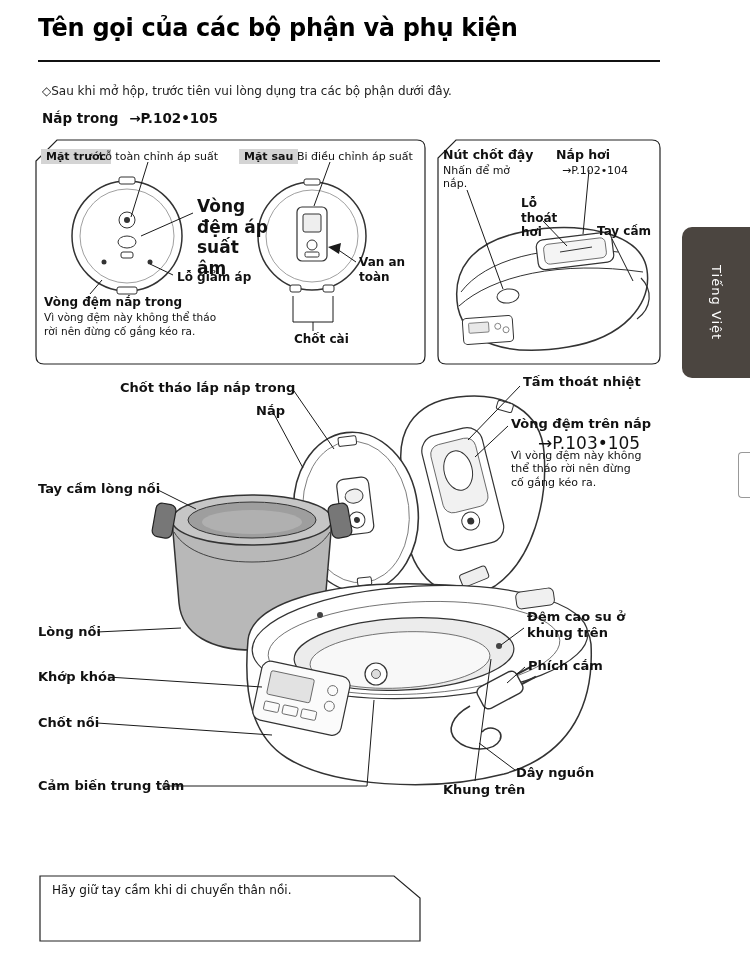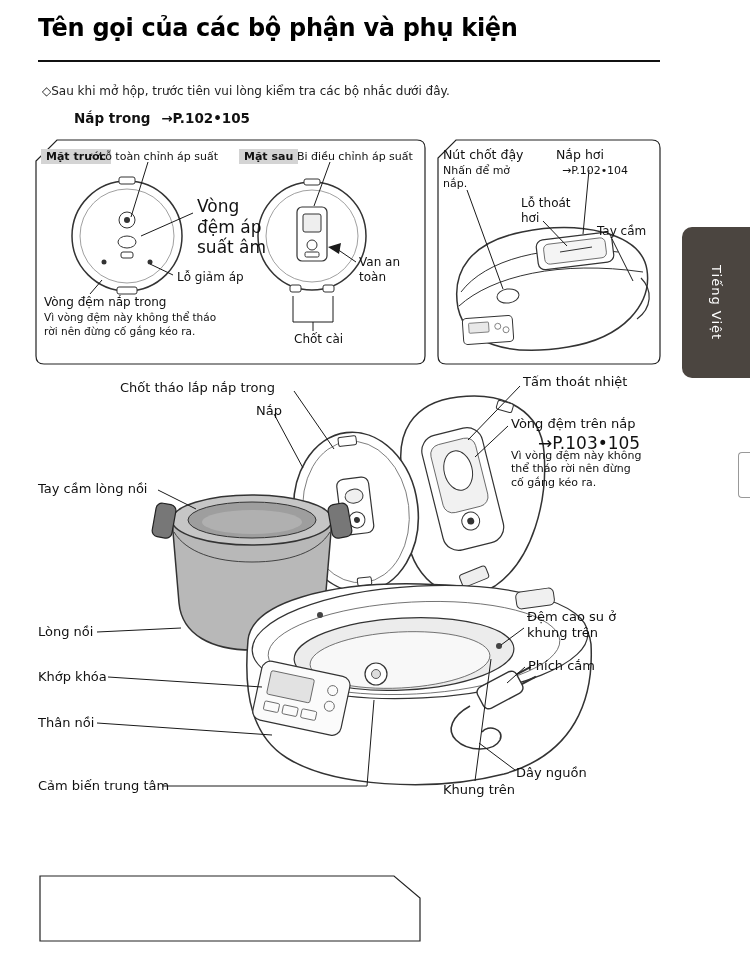--- a/index.html
+++ b/index.html
@@ -2,31 +2,31 @@
 <html><head>
 <meta charset="utf-8">
 <style>
   * { margin:0; padding:0; box-sizing:border-box; }
   html,body { background:#ffffff; }
   body { font-family:"DejaVu Sans","Liberation Sans",sans-serif; color:#111; }
   .page { position:relative; width:750px; height:962px; background:#fff; overflow:hidden; }
   svg.art { position:absolute; left:0; top:0; }
   .lbl { position:absolute; color:#111; font-size:12px; line-height:1.22; white-space:nowrap; }
   .wrap { white-space:normal; }
-  .b { font-weight:normal; }
+  .b { font-weight:bold; }
   .s10 { font-size:10.5px; line-height:1.3; }
   .s11 { font-size:11px; }
   .s115 { font-size:17px; }
   .s125 { font-size:12.5px; }
   .s13 { font-size:13px; }
   .tag { position:absolute; background:#d4d4d4; color:#111; padding:1px 5px; font-size:11px; font-weight:bold; white-space:nowrap; }
   .title { position:absolute; left:38px; top:14px; font-size:24px; font-weight:bold; letter-spacing:-0.3px; color:#000; white-space:nowrap; }
   .title-underline { position:absolute; left:38px; top:60px; width:622px; height:2px; background:#111; }
   .intro { position:absolute; left:42px; top:84px; font-size:12px; color:#222; white-space:nowrap; }
-  .section-heading { position:absolute; left:42px; top:110px; font-size:13.5px; font-weight:bold; white-space:nowrap;margin-left:32px; }
+  .section-heading { position:absolute; left:42px; top:110px; font-size:13.5px; font-weight:bold; white-space:nowrap; }
   .section-heading .ref { margin-left:6px; }
   .lang-tab { position:absolute; left:682px; top:227px; width:68px; height:151px; background:#4b4540;
               border-radius:10px 0 0 10px; color:#fff; display:flex; align-items:center; justify-content:center;
               writing-mode:vertical-rl; text-orientation:mixed; font-size:13px; letter-spacing:1px; }
   .edge-widget { position:absolute; right:0; top:452px; width:12px; height:46px; background:#fff;
                  border:1px solid #999; border-right:0; border-radius:4px 0 0 4px; }
 </style>
 </head>
 <body>
 
@@ -176,21 +176,21 @@
       <polyline points="162,786 367,786 374,700"></polyline>
       <line x1="524" y1="628" x2="501" y2="645"></line>
       <line x1="525" y1="667" x2="507" y2="683"></line>
       <line x1="515" y1="770" x2="479" y2="743"></line>
       <line x1="475" y1="781" x2="491" y2="659"></line>
     </g>
   </svg>
 
   <div class="title">Tên gọi của các bộ phận và phụ kiện</div>
   <div class="title-underline"></div>
-  <div class="intro">◇Sau khi mở hộp, trước tiên vui lòng kiểm tra các bộ nhắc dưới đây.</div>
+  <div class="intro">◇Sau khi mở hộp, trước tiên vui lòng dụng tra các bộ phận dưới đây.</div>
 
   <div class="section-heading">
     <span>Nắp trong</span>
     <span class="ref">→P.102•105</span>
   </div>
 
   <div class="tag" style="left:41px;top:149px">Mặt trước</div>
   <div class="lbl s11" style="left:99px;top:150px">Lỗ toàn chỉnh áp suất</div>
   <div class="tag" style="left:239px;top:149px">Mặt sau</div>
   <div class="lbl s11" style="left:297px;top:150px">Bi điều chỉnh áp suất</div>
@@ -213,21 +213,22 @@
 
   <div class="lbl s13 b" style="left:120px;top:380px">Chốt tháo lắp nắp trong</div>
   <div class="lbl s13 b" style="left:256px;top:403px">Nắp</div>
   <div class="lbl s13 b" style="left:523px;top:374px">Tấm thoát nhiệt</div>
   <div class="lbl s13 b" style="left:511px;top:416px">Vòng đệm trên nắp</div>
   <div class="lbl s115" style="left:538px;top:433px">→P.103•105</div>
   <div class="lbl s11 wrap" style="left:511px;top:449px;width:132px">Vì vòng đệm này không thể tháo rời nên đừng cố gắng kéo ra.</div>
   <div class="lbl s13 b" style="left:38px;top:481px">Tay cầm lòng nồi</div>
   <div class="lbl s13 b" style="left:38px;top:624px">Lòng nồi</div>
   <div class="lbl s13 b" style="left:38px;top:669px">Khớp khóa</div>
-  <div class="lbl s13 b" style="left:38px;top:715px">Thân nồi</div>
+  <div class="lbl s13 b" style="left:38px;top:715px">Chốt nồi</div>
   <div class="lbl s13 b" style="left:38px;top:778px">Cảm biến trung tâm</div>
   <div class="lbl s13 b wrap" style="left:527px;top:609px;width:112px">Đệm cao su ở khung trên</div>
   <div class="lbl s13 b" style="left:528px;top:658px">Phích cắm</div>
   <div class="lbl s13 b" style="left:516px;top:765px">Dây nguồn</div>
   <div class="lbl s13 b" style="left:443px;top:782px">Khung trên</div>
 
+  <div class="lbl" style="left:52px;top:883px">Hãy giữ tay cầm khi di chuyển thân nồi.</div>
 
 </div>
 
 </body></html>

